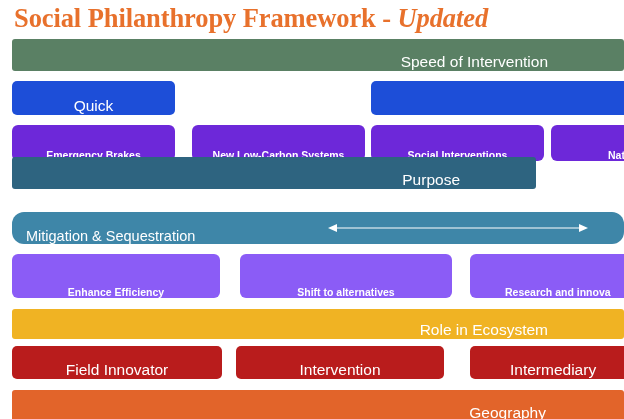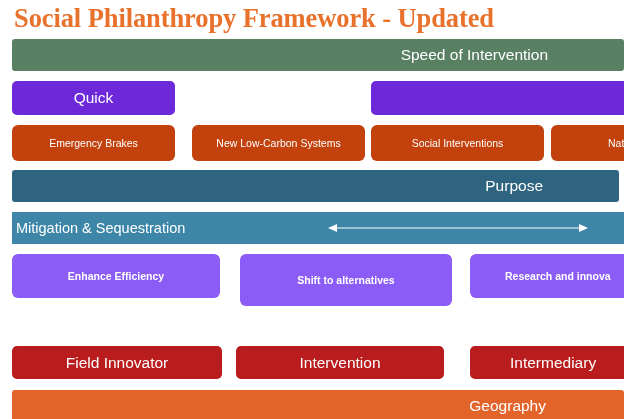--- a/index.html
+++ b/index.html
@@ -29,32 +29,33 @@
     height: 34px;
     line-height: 34px;
     font-family: "Liberation Serif", serif;
     font-size: 26.5px;
     font-weight: bold;
     color: #E8712C;
     white-space: nowrap;
     letter-spacing: -0.1px;
   }
   .title .em {
+    font-style: italic;
     margin-top: 40px;
   }
 
   
   .bar {
     position: absolute;
     border-radius: 4px;
     color: #ffffff;
     white-space: nowrap;
     overflow: hidden;
     display: flex;
-    align-items: center;
+    align-items: flex-end;
   }
 
   .bar.head {
     justify-content: flex-end;
     padding-right: 76px;
     font-size: 15.5px;
     border-radius: 3px;
   }
 
   .bar.head.tight {
@@ -68,35 +69,35 @@
   }
 
   .bar.sub {
     justify-content: center;
     font-size: 10.5px;
     border-radius: 6px;
   }
 
   .bar.left-label {
     justify-content: flex-start;
-    padding-left: 4px;
+    padding-left: 14px;
     font-size: 14.5px;
-    border-radius: 0;
+    border-radius: 12px;
   }
 
   
   .arrow-wrap {
     position: absolute;
     pointer-events: none;
   }
 
   
   .c-green-dark   { background: #5A8064; }
-  .c-green-mid    { background: #6d28d9; }
-  .c-green-light  { background: #c2410c; }
+  .c-green-mid    { background: #1d4ed8; }
+  .c-green-light  { background: #6d28d9; font-weight: bold; }
   .c-blue-dark    { background: #2E6480; }
   .c-blue-mid     { background: #3E86A8; }
   .c-blue-light   { background: #8b5cf6; font-weight: bold; }
   .c-amber-dark   { background: #F0B323; }
   .c-amber-light  { background: #b91c1c; }
   .c-orange-dark  { background: #E2642A; }
 </style>
 </head>
 <body>
 
@@ -126,48 +127,51 @@
   </div>
 
   <div class="bar sub c-green-light" style="left:371px; top:125px; width:173px; height:36px;">
     <span>Social Interventions</span>
   </div>
 
   <div class="bar sub c-green-light" style="left:551px; top:125px; width:173px; height:36px; justify-content:flex-start; padding-left:57px;">
     <span>Nat</span>
   </div>
 
-  <div class="bar head c-blue-dark" style="left:12px; top:170px; width:607px; height:32px;">
+  <div class="bar head c-blue-dark" style="left:12px; top:157px; width:524px; height:32px;">
     <span>Purpose</span>
   </div>
 
   <div class="bar left-label c-blue-mid" style="left:12px; top:212px; width:612px; height:32px;">
     <span>Mitigation &amp; Sequestration</span>
   </div>
 
   <div class="arrow-wrap" style="left:328px; top:219px; width:260px; height:18px;">
     <svg width="260" height="18" viewBox="0 0 260 18" xmlns="http://www.w3.org/2000/svg">
       <line x1="7" y1="9" x2="253" y2="9" stroke="#ffffff" stroke-width="1.2"></line>
       <polygon points="0,9 9,5 9,13" fill="#ffffff"></polygon>
       <polygon points="260,9 251,5 251,13" fill="#ffffff"></polygon>
     </svg>
   </div>
 
   <div class="bar sub c-blue-light" style="left:12px; top:254px; width:208px; height:44px;">
     <span>Enhance Efficiency</span>
   </div>
 
-  <div class="bar sub c-blue-light" style="left:240px; top:254px; width:212px; height:52px;">
+  <div class="bar sub c-blue-light" style="left:240px; top:254px; width:212px; height:44px;">
     <span>Shift to alternatives</span>
   </div>
 
   <div class="bar sub c-blue-light" style="left:470px; top:254px; width:212px; height:44px; justify-content:flex-start; padding-left:35px;">
     <span>Research and innova</span>
   </div>
 
+  <div class="bar head c-amber-dark" style="left:12px; top:309px; width:612px; height:30px;">
+    <span>Role in Ecosystem</span>
+  </div>
 
   <div class="bar cat c-amber-light" style="left:12px; top:346px; width:210px; height:33px;">
     <span>Field Innovator</span>
   </div>
 
   <div class="bar cat c-amber-light" style="left:236px; top:346px; width:208px; height:33px;">
     <span>Intervention</span>
   </div>
 
   <div class="bar cat c-amber-light" style="left:470px; top:346px; width:208px; height:33px; justify-content:flex-start; padding-left:40px;">

